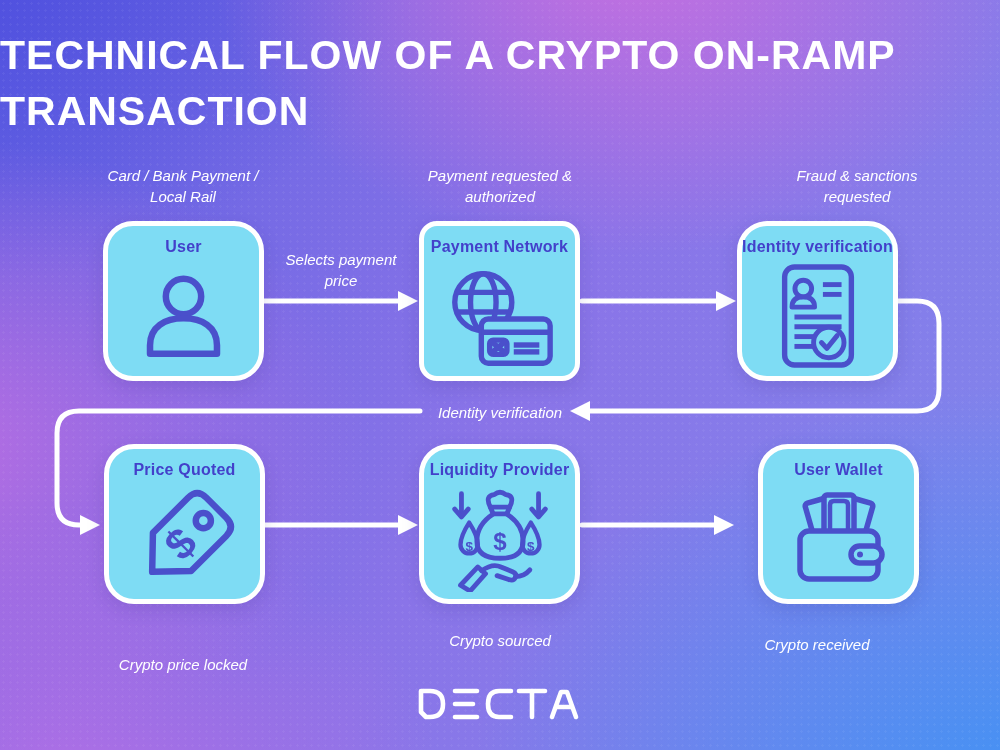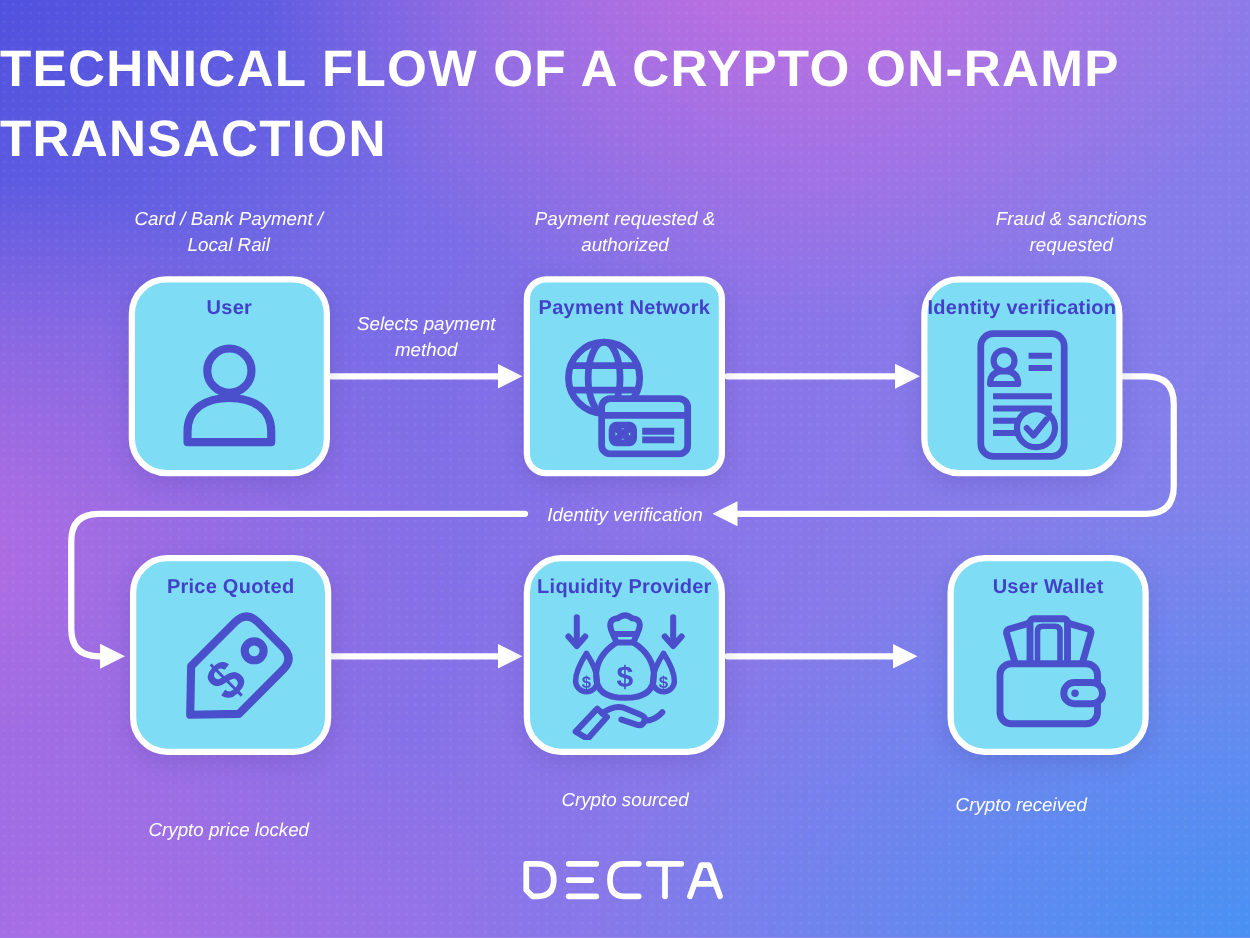--- a/index.html
+++ b/index.html
@@ -77,21 +77,21 @@
     <div>Payment requested &amp;</div>
     <div>authorized</div>
   </div>
   <div class="caption" style="left:817px;top:165px;margin-left:40px;">
     <div>Fraud &amp; sanctions</div>
     <div>requested</div>
   </div>
 
   <div class="edge-label" style="left:341px;top:249px;">
     <div>Selects payment</div>
-    <div>method</div>
+    <div>price</div>
   </div>
   <div class="edge-label" style="left:500px;top:402px;">
     <div>Identity verification</div>
   </div>
 
   <div class="caption" style="left:183px;top:654px;">
     <div>Crypto price locked</div>
   </div>
   <div class="caption" style="left:500px;top:630px;">
     <div>Crypto sourced</div>

